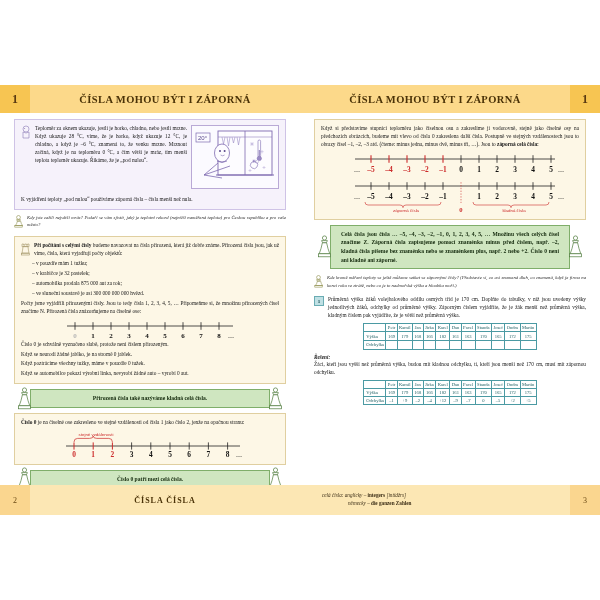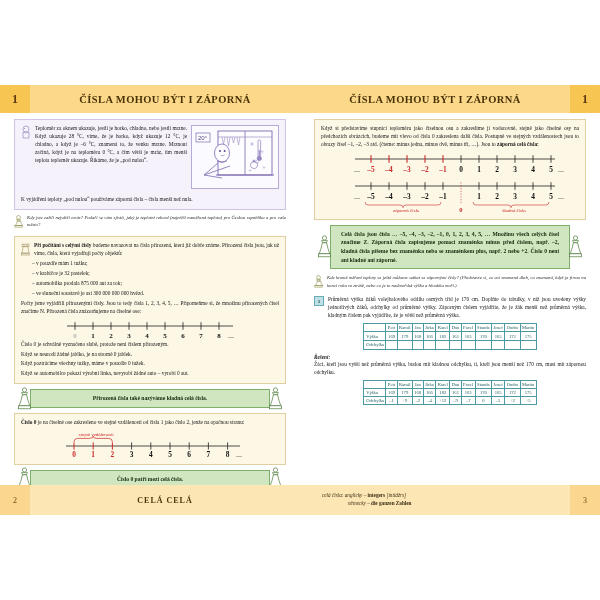--- a/index.html
+++ b/index.html
@@ -283,21 +283,21 @@
             <path d="M4.4 7.8 q-1.2 6 -3.2 11 h10.6 q-2 -5 -3.2 -11 z" fill="#fff" stroke="#4d7a3a" stroke-width=".7"></path>
             <rect x=".6" y="18.8" width="11.8" height="3" fill="#fff" stroke="#4d7a3a" stroke-width=".7"></rect>
           </svg>
         </span>
       </div>
 
     </div>
 
     <div class="foot">
       <div class="foot-num">2</div>
-      <div class="foot-title">CELÁ CELÁ</div>
+      <div class="foot-title">ČÍSLA ČÍSLA</div>
     </div>
   </div>
 
   <div class="page page-right">
 
     <div class="head right">
       <div class="head-num">1</div>
       <div class="head-title">ČÍSLA MOHOU BÝT I ZÁPORNÁ</div>
     </div>
 

